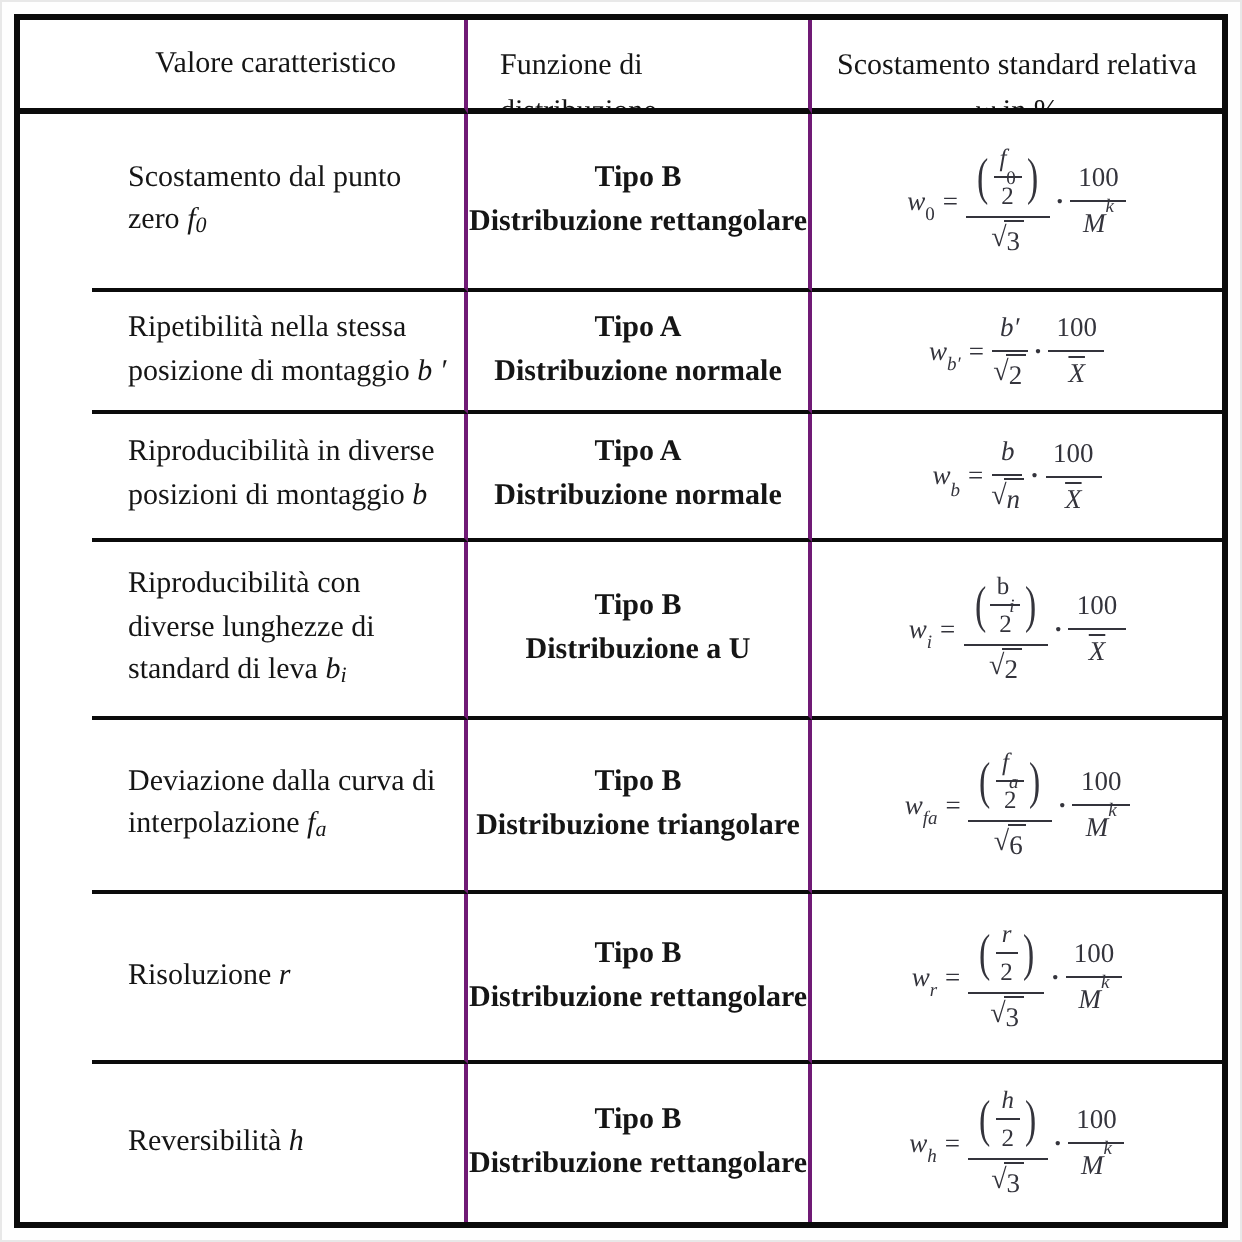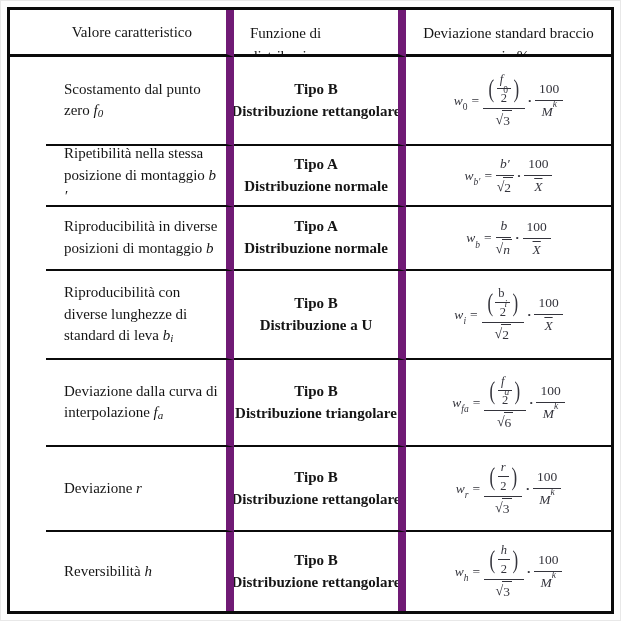--- a/index.html
+++ b/index.html
@@ -12,21 +12,21 @@
     width:100%; height:100%; box-sizing:border-box;
     border:3px solid #0b0b0b; background:#ffffff;
     display:grid;
     grid-template-columns:224px 172px auto;
     grid-template-rows:47px 89px 61px 64px 89px 87px 85px auto;
   }
   .cell {
     box-sizing:border-box; display:flex; align-items:center;
     font-size:15px; line-height:1.45; overflow:hidden;
   }
-  .bR { border-right:8px solid #701a75; }
+  .bR { border-right:2px solid #701a75; }
   .bB { border-bottom:2px solid #0b0b0b; }
   .hB { border-bottom:3px solid #0b0b0b; }
   
   .c1 { padding:2px 6px 2px 18px; text-align:left;margin-left:36px; }
   
   .c2 { flex-direction:column; justify-content:center; text-align:center; padding:0 1px;font-weight:bold; }
   .c2 .line { white-space:nowrap; }
   
   .c3 { justify-content:center; }
   
@@ -61,21 +61,21 @@
   <div class="table">
 
     <div class="cell hdr h1 bR hB">
       <span>Valore caratteristico</span>
     </div>
     <div class="cell hdr h2 bR hB">
       <span>Funzione di</span><br>
       <span>distribuzione</span>
     </div>
     <div class="cell hdr h3 hB">
-      <span>Deviazione standard braccio</span><br>
+      <span>Scostamento standard relativa</span><br>
       <span class="it">w</span><span> in %</span>
     </div>
 
     <div class="cell c1 bR bB">
       <span><span>Scostamento dal punto zero </span><span class="it">f</span><span class="it symsub">0</span></span>
     </div>
     <div class="cell c2 bR bB">
       <span class="line">Tipo B</span>
       <span class="line">Distribuzione rettangolare</span>
     </div>
@@ -242,21 +242,21 @@
           <span class="fnum">100</span>
           <span class="fden">
               <span class="it">M</span>
               <sub class="it">k</sub>
             </span>
         </span>
       </span>
     </div>
 
     <div class="cell c1 bR bB">
-      <span><span>Deviazione </span><span class="it">r</span></span>
+      <span><span>Risoluzione </span><span class="it">r</span></span>
     </div>
     <div class="cell c2 bR bB">
       <span class="line">Tipo B</span>
       <span class="line">Distribuzione rettangolare</span>
     </div>
     <div class="cell c3 bB">
       <span class="formula">
         <span><span class="it">w</span><sub class="it">r</sub></span>
         <span class="op">=</span>
         <span class="frac">

